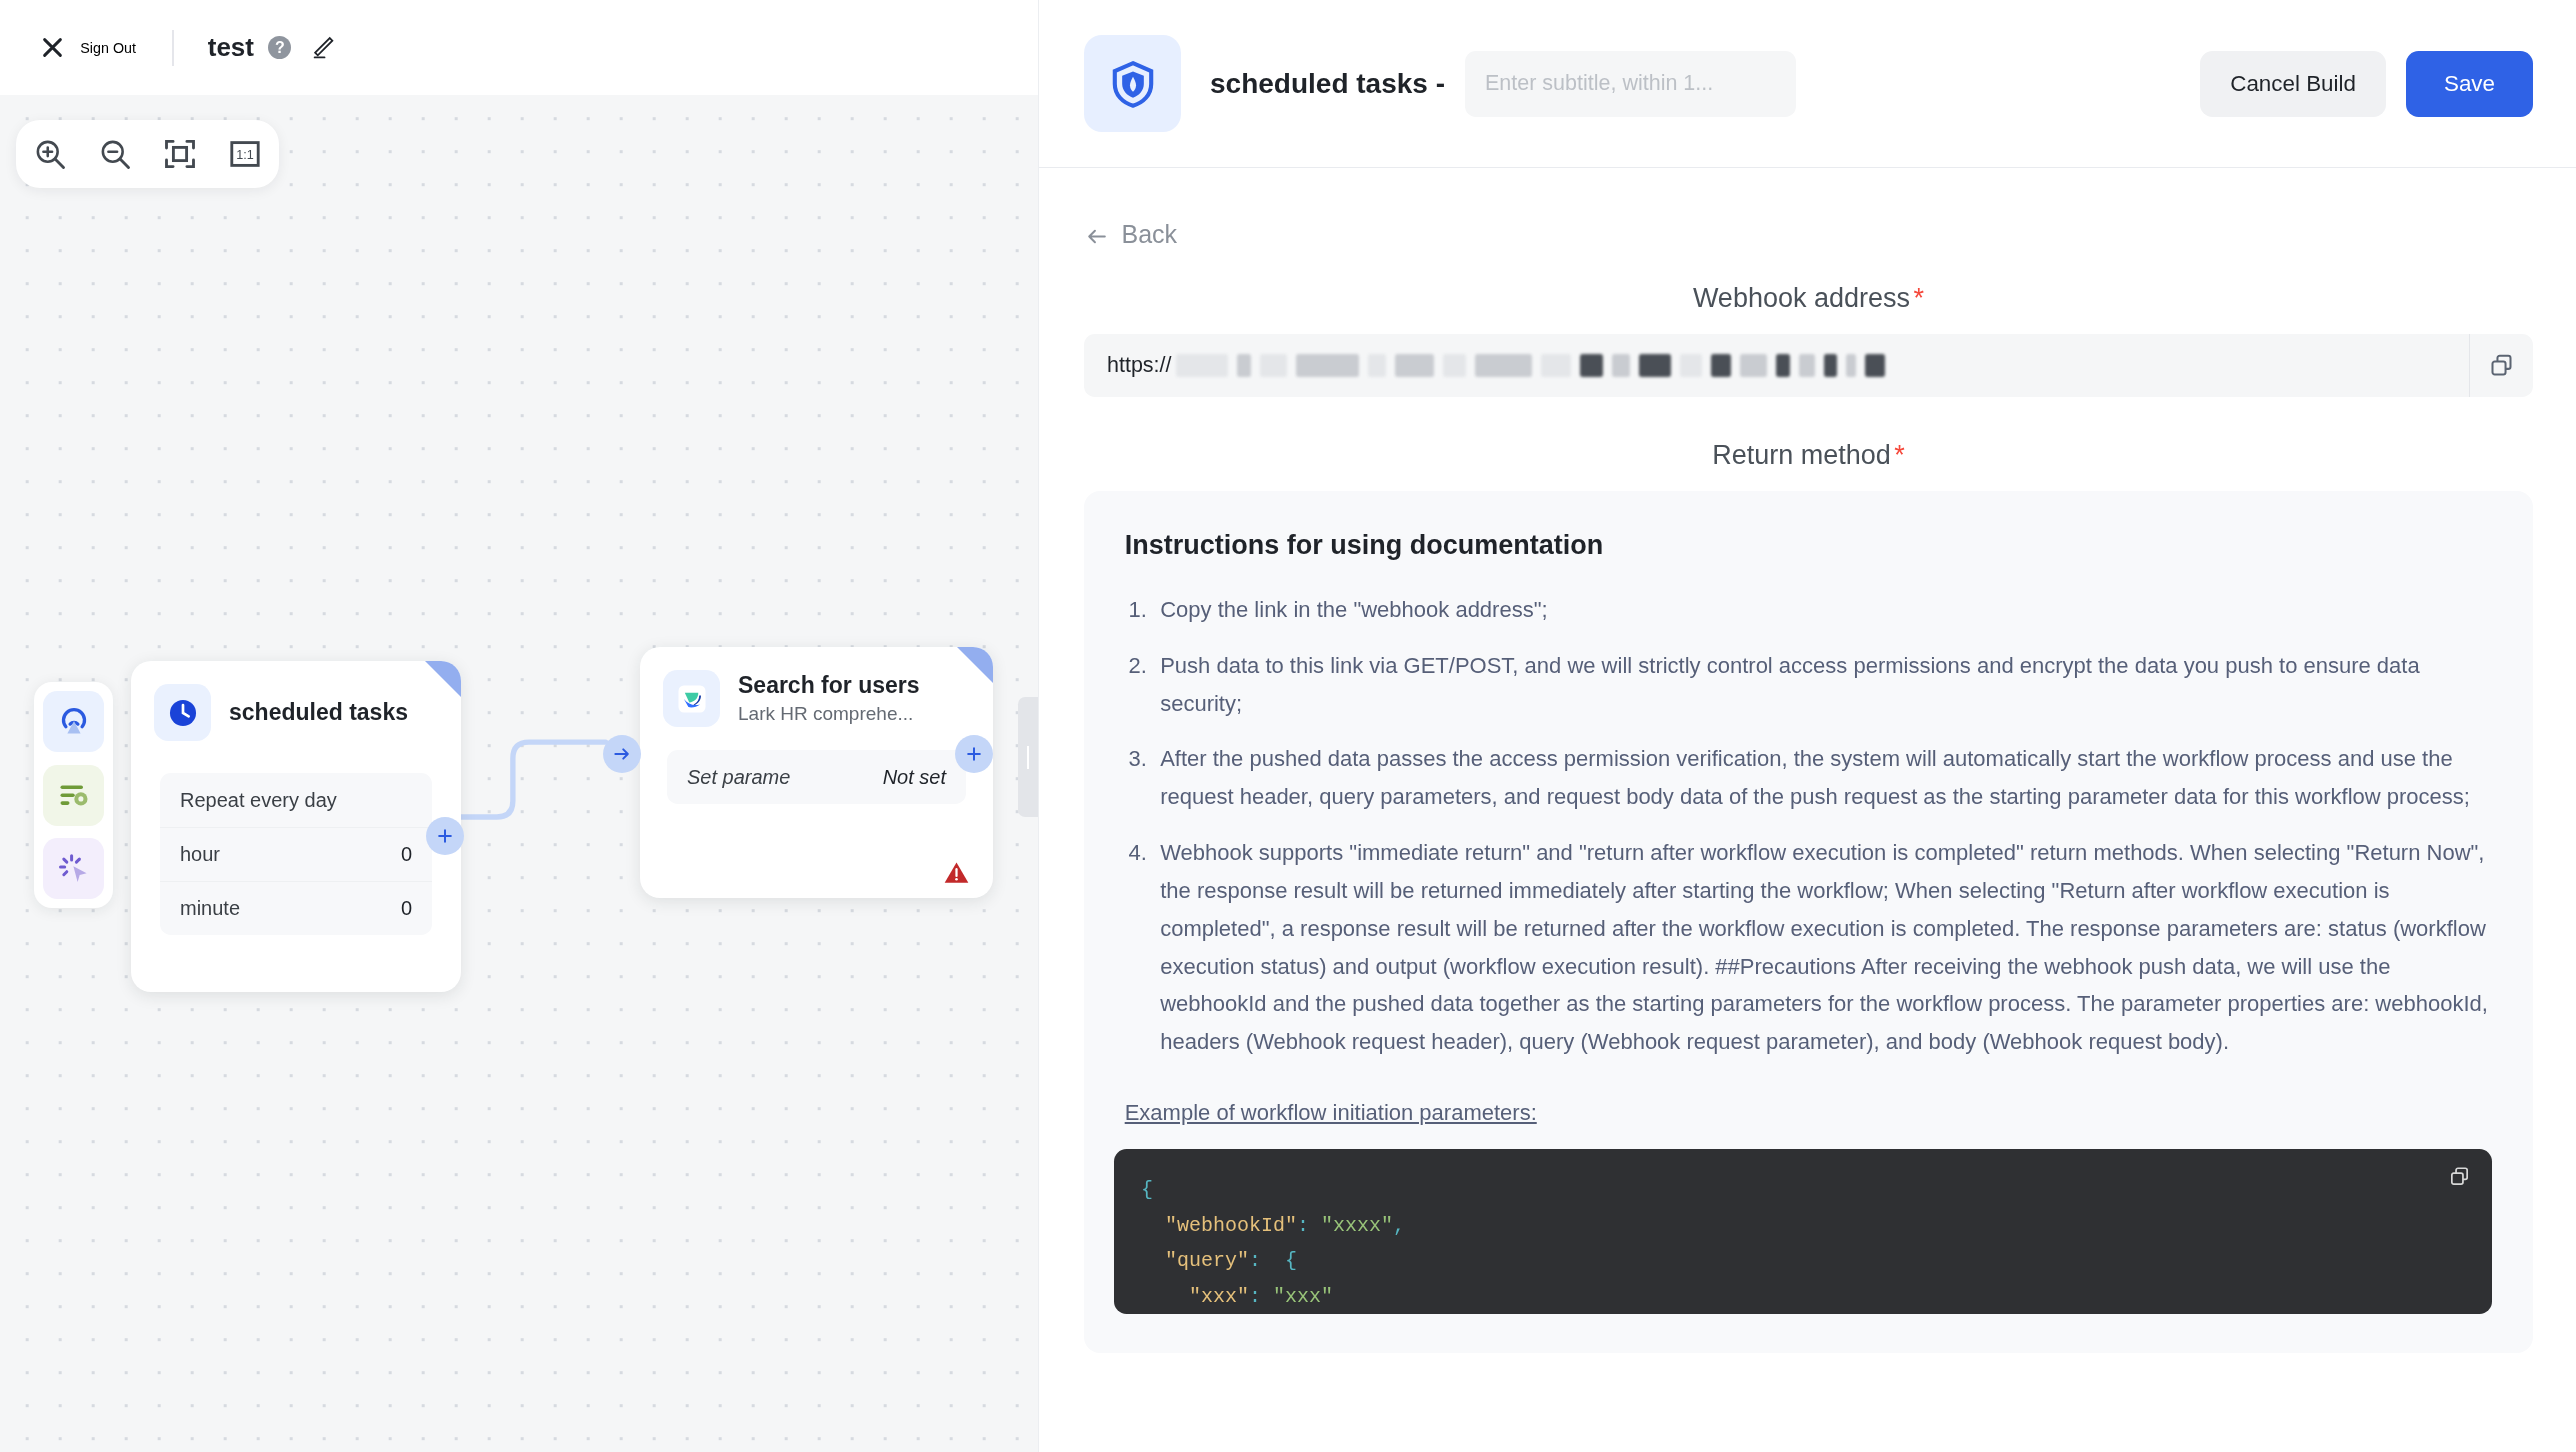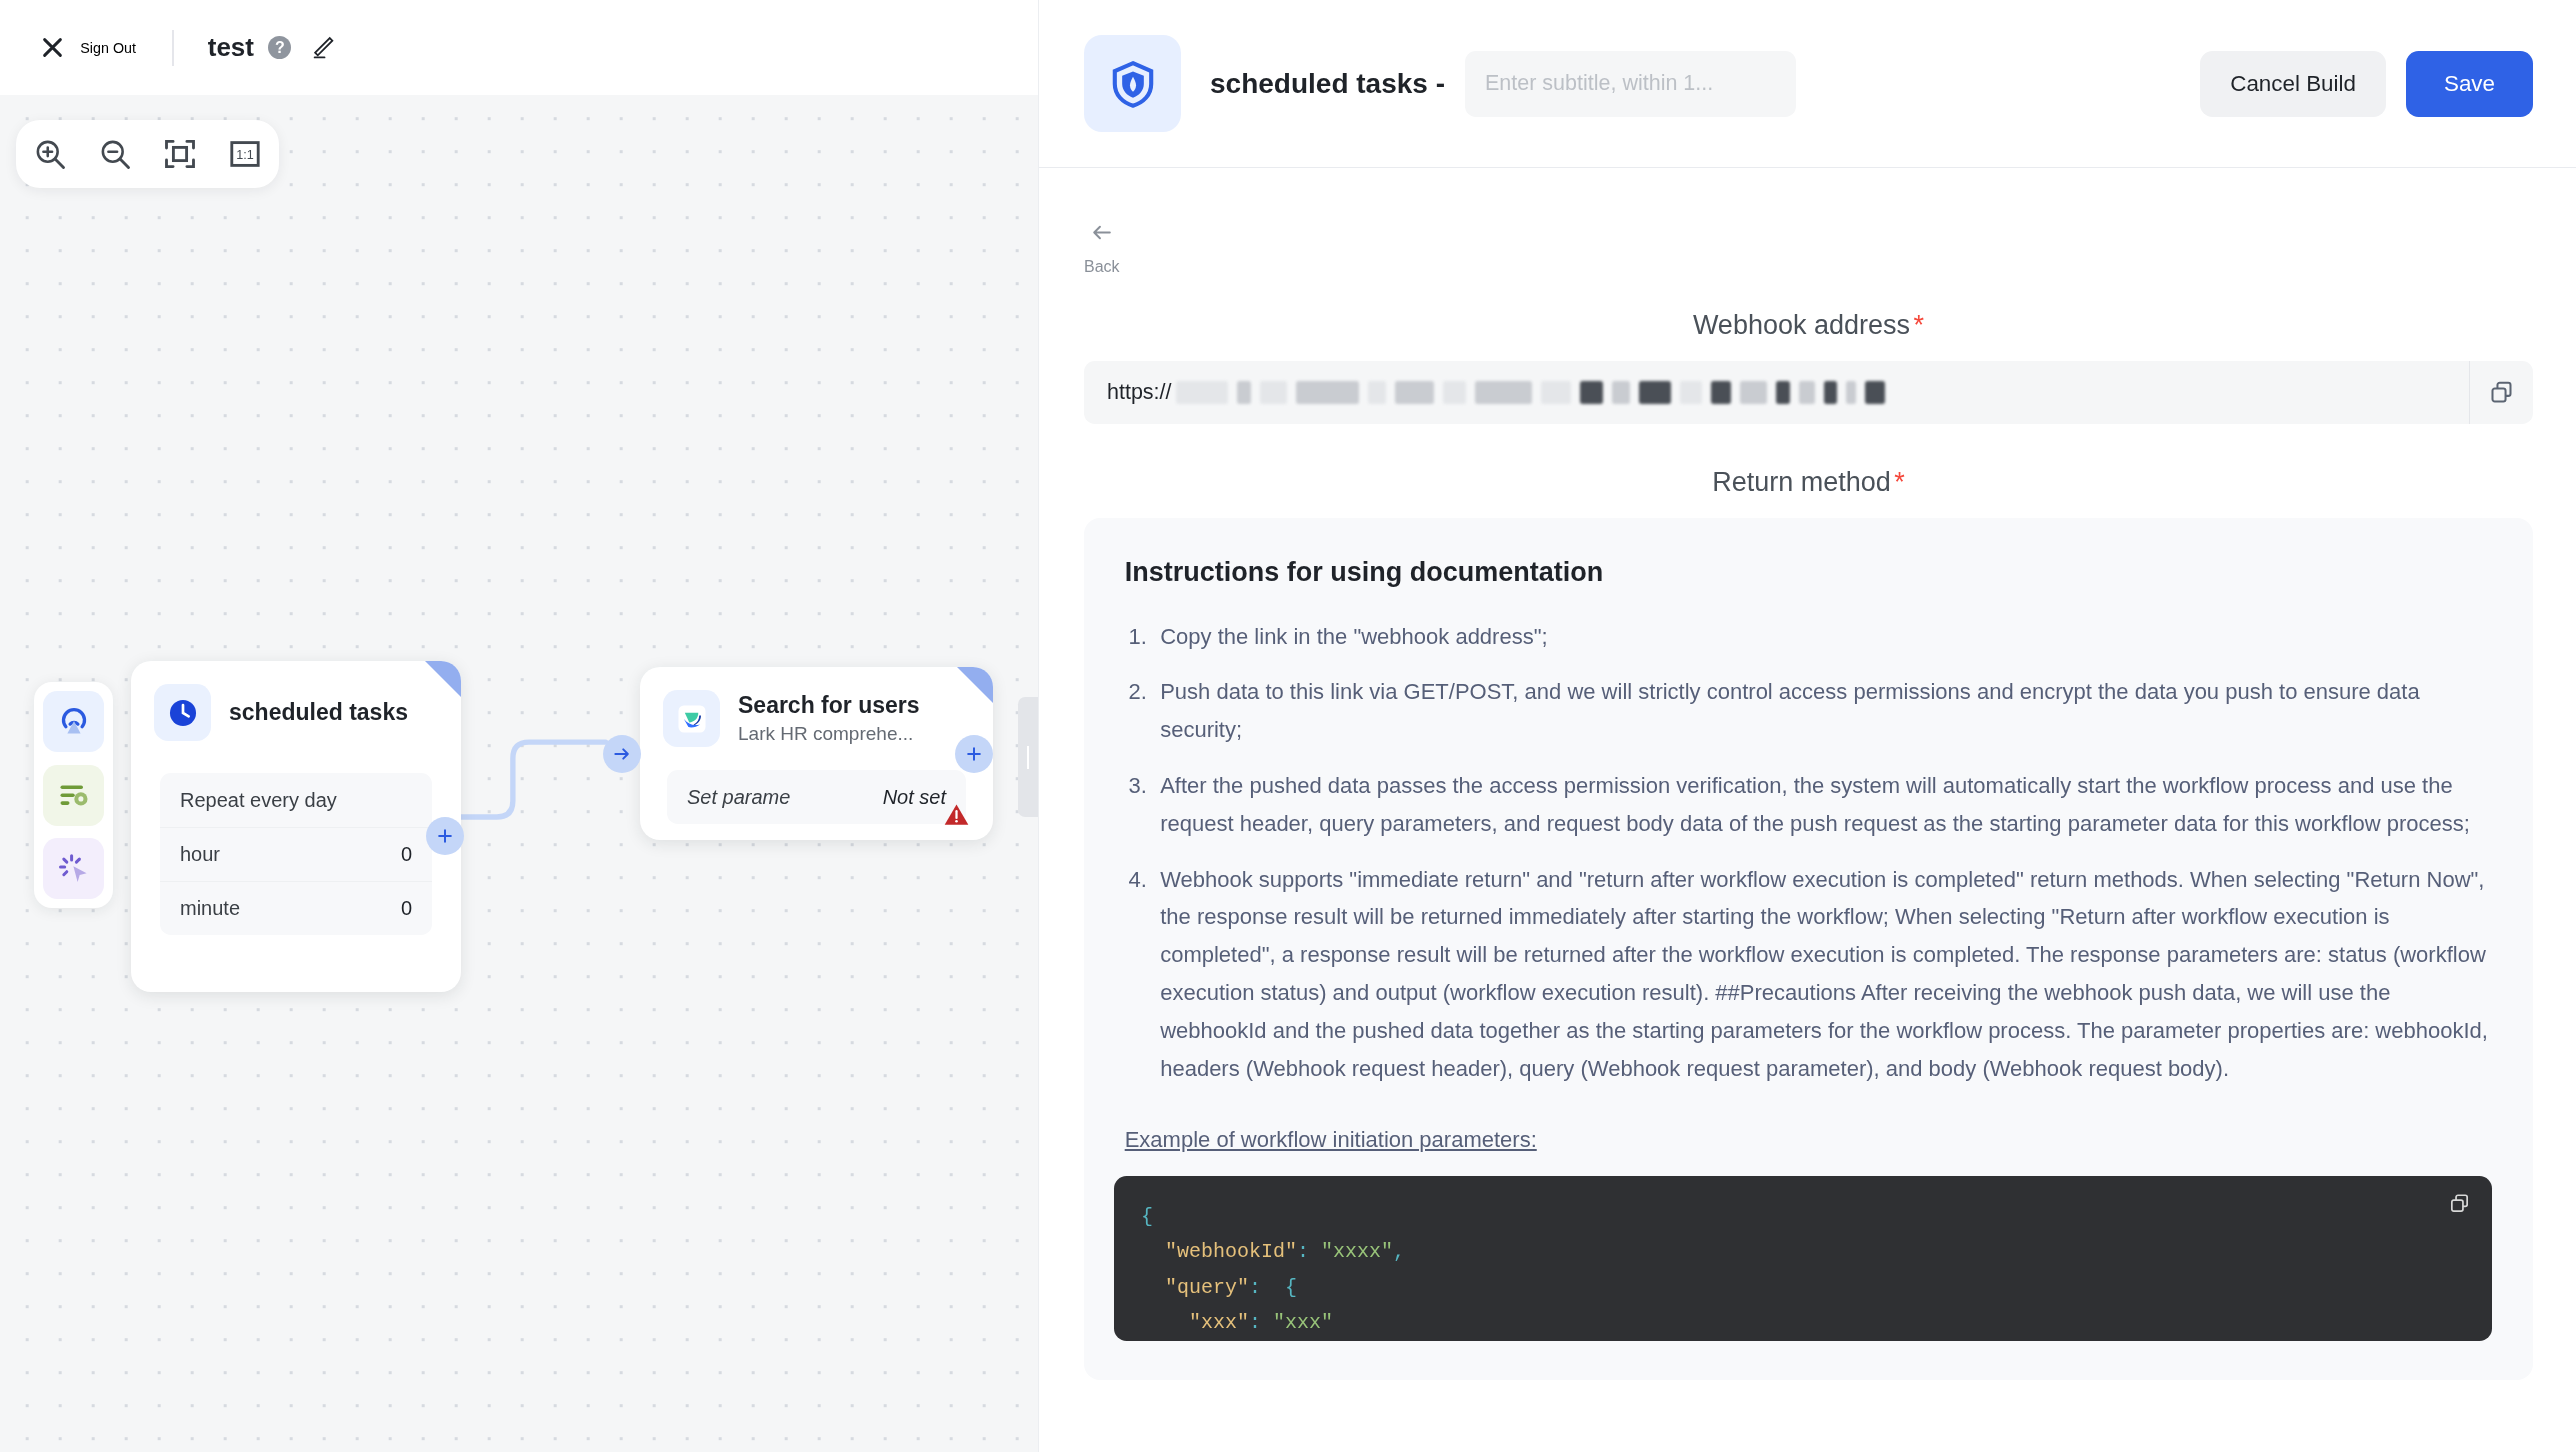--- a/index.html
+++ b/index.html
@@ -84,21 +84,21 @@
     box-shadow: 0 3.6px 16px rgba(31,35,41,.10);
     overflow: hidden;
   }
   .node .corner-fold {
     position: absolute; top: 0; right: 0;
     width: 0; height: 0;
     border-top: 36px solid #93aeef;
     border-left: 36px solid transparent;
   }
   .node-trigger { left: 131px; top: 566px; width: 330px; height: 331px; }
-  .node-action  { left: 640px; top: 572px; width: 353px; height: 173px; }
+  .node-action  { left: 640px; top: 552px; width: 353px; height: 251px; }
 
   .node-head { display: flex; align-items: center; padding: 23px 23px 0 23px; gap: 18px; }
   .node-tile {
     width: 57px; height: 57px; border-radius: 14.3px;
     background: #eaf1fe; display: flex; align-items: center; justify-content: center;
     flex: 0 0 57px;
   }
   .node-tile.white-tile { background:#eaf1fe; }
   .node-title { font-size: 23px; font-weight: 700; color: #1f2329; line-height: 1.15; }
   .node-sub { font-size: 19px; color: #646a73; margin-top: 5.4px; }
@@ -178,22 +178,22 @@
   }
   .btn-cancel { background: #f0f1f3; color: #1f2329; }
   .btn-save { background: #2f62e6; color: #fff; margin-left: 20px; padding: 0 38px; }
 
   .panel-body {
     position: absolute; top: 168px; left: 0; right: 0; bottom: 0;
     padding: 52px 43px 0 45px;
     overflow: hidden;
   }
   .back-link {
-    display: inline-flex; align-items: center; gap: 12.5px;
-    color: #8a9099; font-size: 16px; cursor: pointer; margin-bottom: 34px; flex-direction: column;
+    display: inline-flex; align-items: flex-end; gap: 12.5px;
+    color: #8a9099; font-size: 25px; cursor: pointer; margin-bottom: 34px;
   }
   .field-label {
     font-size: 27px; color: #4a5159; margin-bottom: 20px; display: block; text-align: center;
   }
   .req { color: #f5483b; margin-left: 3.6px; }
 
   .url-field {
     height: 63px; background: #f5f6f7; border-radius: 10.7px;
     display: flex; align-items: center; overflow: hidden;
     margin-bottom: 43px;

